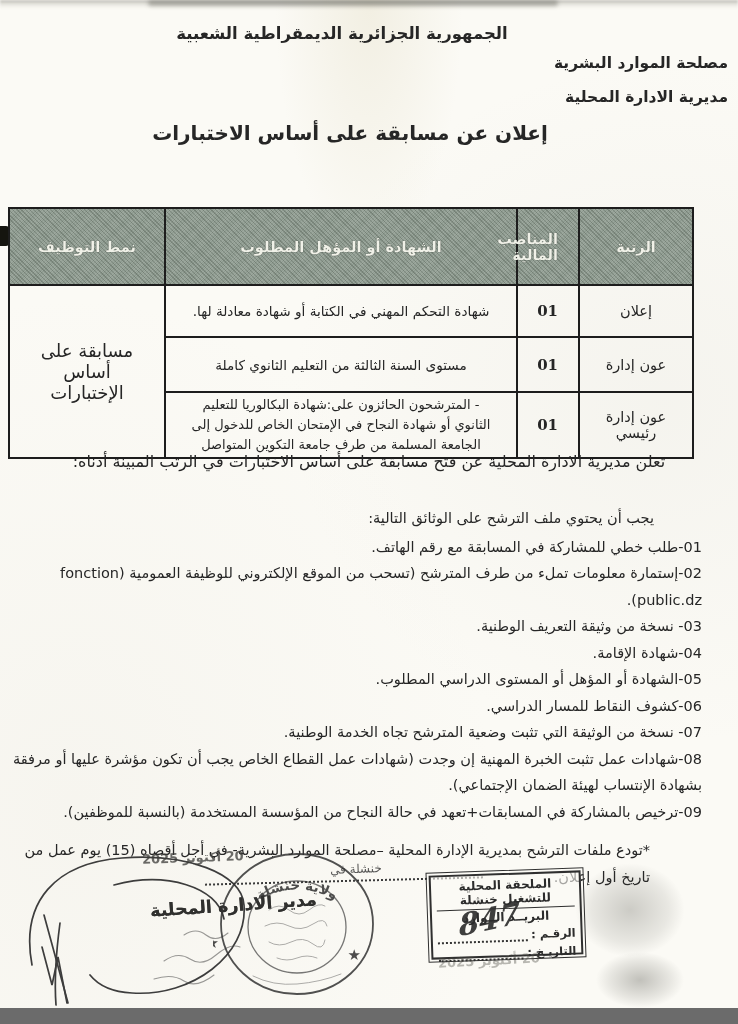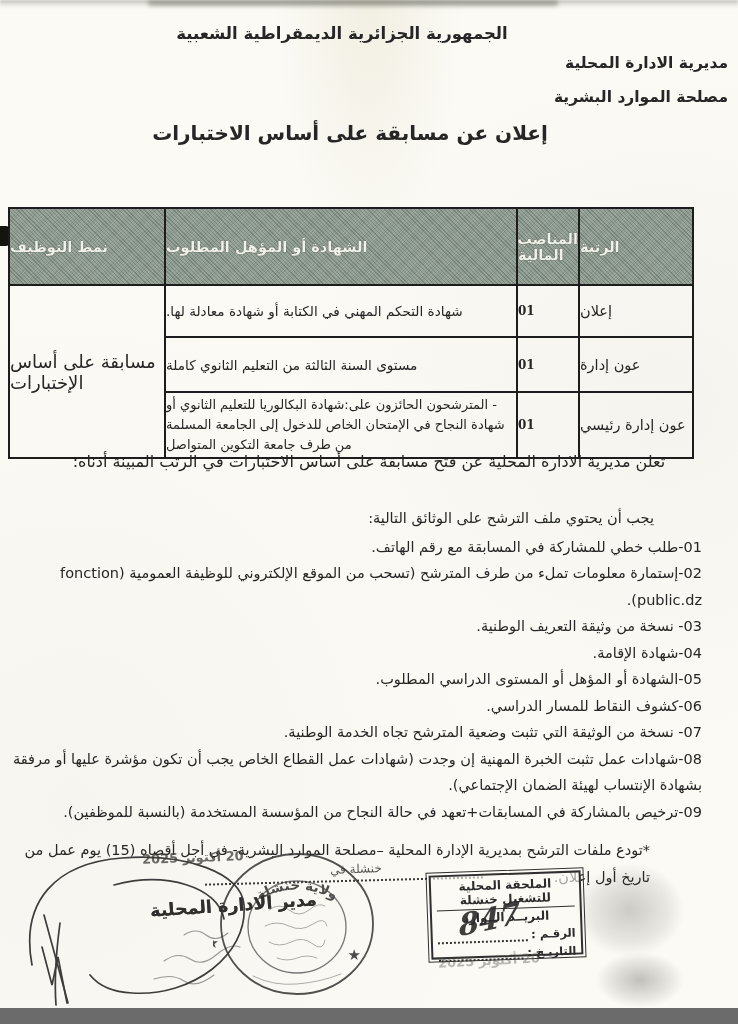--- a/index.html
+++ b/index.html
@@ -20,32 +20,32 @@
   .scan-left-blob{position:absolute;top:226px;left:0;width:9px;height:20px;background:#15150f;border-radius:0 3px 3px 0;}
 
   .republic{position:absolute;top:24px;left:168px;width:348px;text-align:center;
     font-size:16.5px;font-weight:bold;letter-spacing:.2px;}
   .org-block{position:absolute;top:46px;right:10px;width:180px;text-align:right;
     font-size:15.5px;font-weight:bold;line-height:34px;}
   .doc-title{position:absolute;top:121px;left:148px;width:404px;text-align:center;
     font-size:20px;font-weight:bold;}
 
   table.jobs{position:absolute;top:207px;left:8px;width:684px;border-collapse:collapse;table-layout:fixed;}
-  table.jobs th, table.jobs td{border:2px solid #1d1d1d;padding:2px 0;text-align:left;vertical-align:middle;}
+  table.jobs th, table.jobs td{border:2px solid #1d1d1d;padding:2px 20px;text-align:center;vertical-align:middle;}
   table.jobs thead tr{height:77px;}
   table.jobs th{
     background-color:#8e9b90;
     background-image:
       repeating-linear-gradient(45deg, rgba(18,28,18,.20) 0 1px, rgba(0,0,0,0) 1px 3px),
       repeating-linear-gradient(135deg, rgba(255,255,255,.12) 0 1px, rgba(0,0,0,0) 1px 2px);
     color:#f0f1e8;font-size:14.5px;font-weight:bold;text-shadow:0 0 1px #2c332c;
   }
   .col-rank{width:114px;}  .col-posts{width:62px;}  .col-qual{width:352px;}  .col-mode{width:156px;}
   tr.r1{height:52px;} tr.r2{height:55px;} tr.r3{height:62px;}
-  td.rank{font-size:14.5px;} td.posts{font-weight:bold;font-size:12px;font-family:"DejaVu Serif",serif;border-radius:24px;}
+  td.rank{font-size:14.5px;} td.posts{font-weight:bold;font-size:15px;font-family:"DejaVu Serif",serif;border-radius:24px;}
   td.qual{font-size:13.6px;} tr.r3 td.qual{font-size:13px;line-height:20px;}
   td.mode{vertical-align:top;padding-top:42px;font-size:18px;}
 
   .announce{position:absolute;top:452px;left:58px;width:622px;text-align:center;font-size:16px;}
 
   .docs{position:absolute;top:505px;right:36px;left:12px;font-size:14.5px;line-height:26.5px;text-align:right;}
   .docs-intro{margin-left:0;margin-right:48px;margin-bottom:2px;}
   .docs-footnote{margin-top:12px;margin-right:52px;}
 
   .stamps{position:absolute;inset:0;pointer-events:none;color:#2e2e2e;}
@@ -83,22 +83,22 @@
 
 <div class="page">
 
   <div class="scan-top-band"></div>
   <div class="scan-top-streak"></div>
   <div class="scan-left-blob"></div>
 
   <div class="republic">الجمهورية الجزائرية الديمقراطية الشعبية</div>
 
   <div class="org-block">
+    <div>مصلحة الموارد البشرية</div>
     <div>مديرية الادارة المحلية</div>
-    <div>مصلحة الموارد البشرية</div>
   </div>
 
   <div class="doc-title">إعلان عن مسابقة على أساس الاختبارات</div>
 
   <table class="jobs">
     <colgroup>
       <col class="col-rank">
         <col class="col-posts">
         <col class="col-qual">
         <col class="col-mode">

